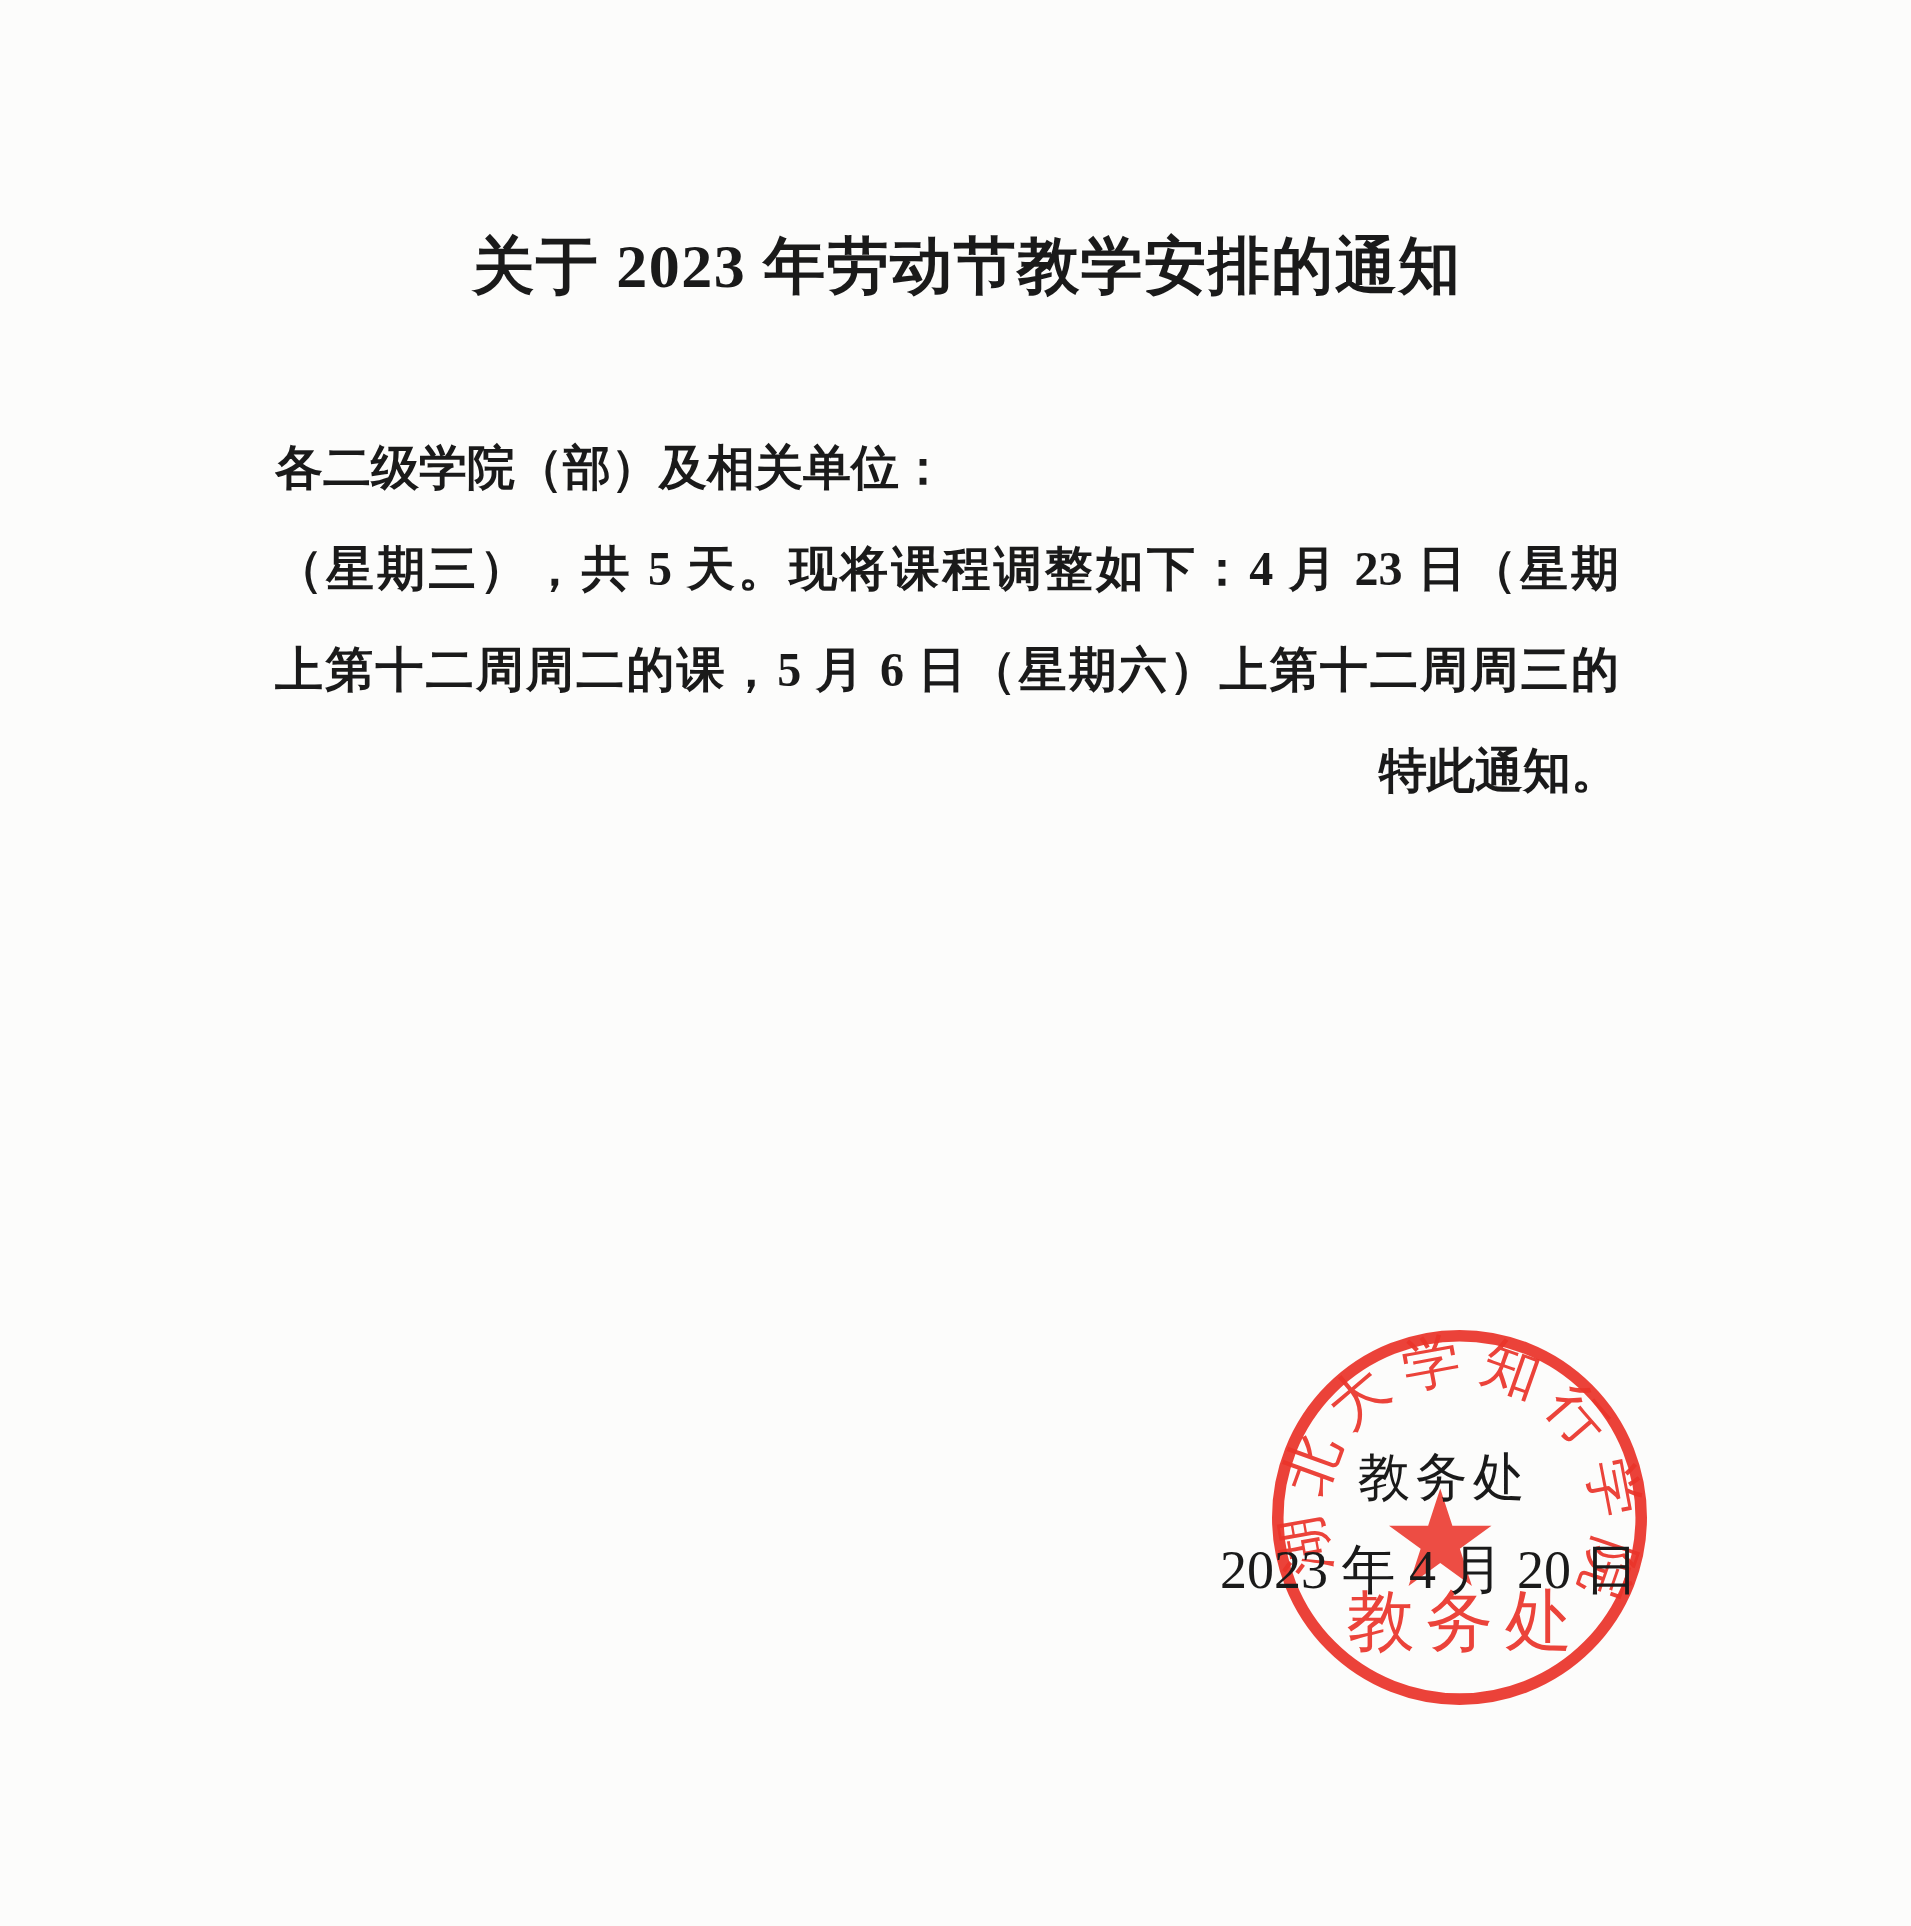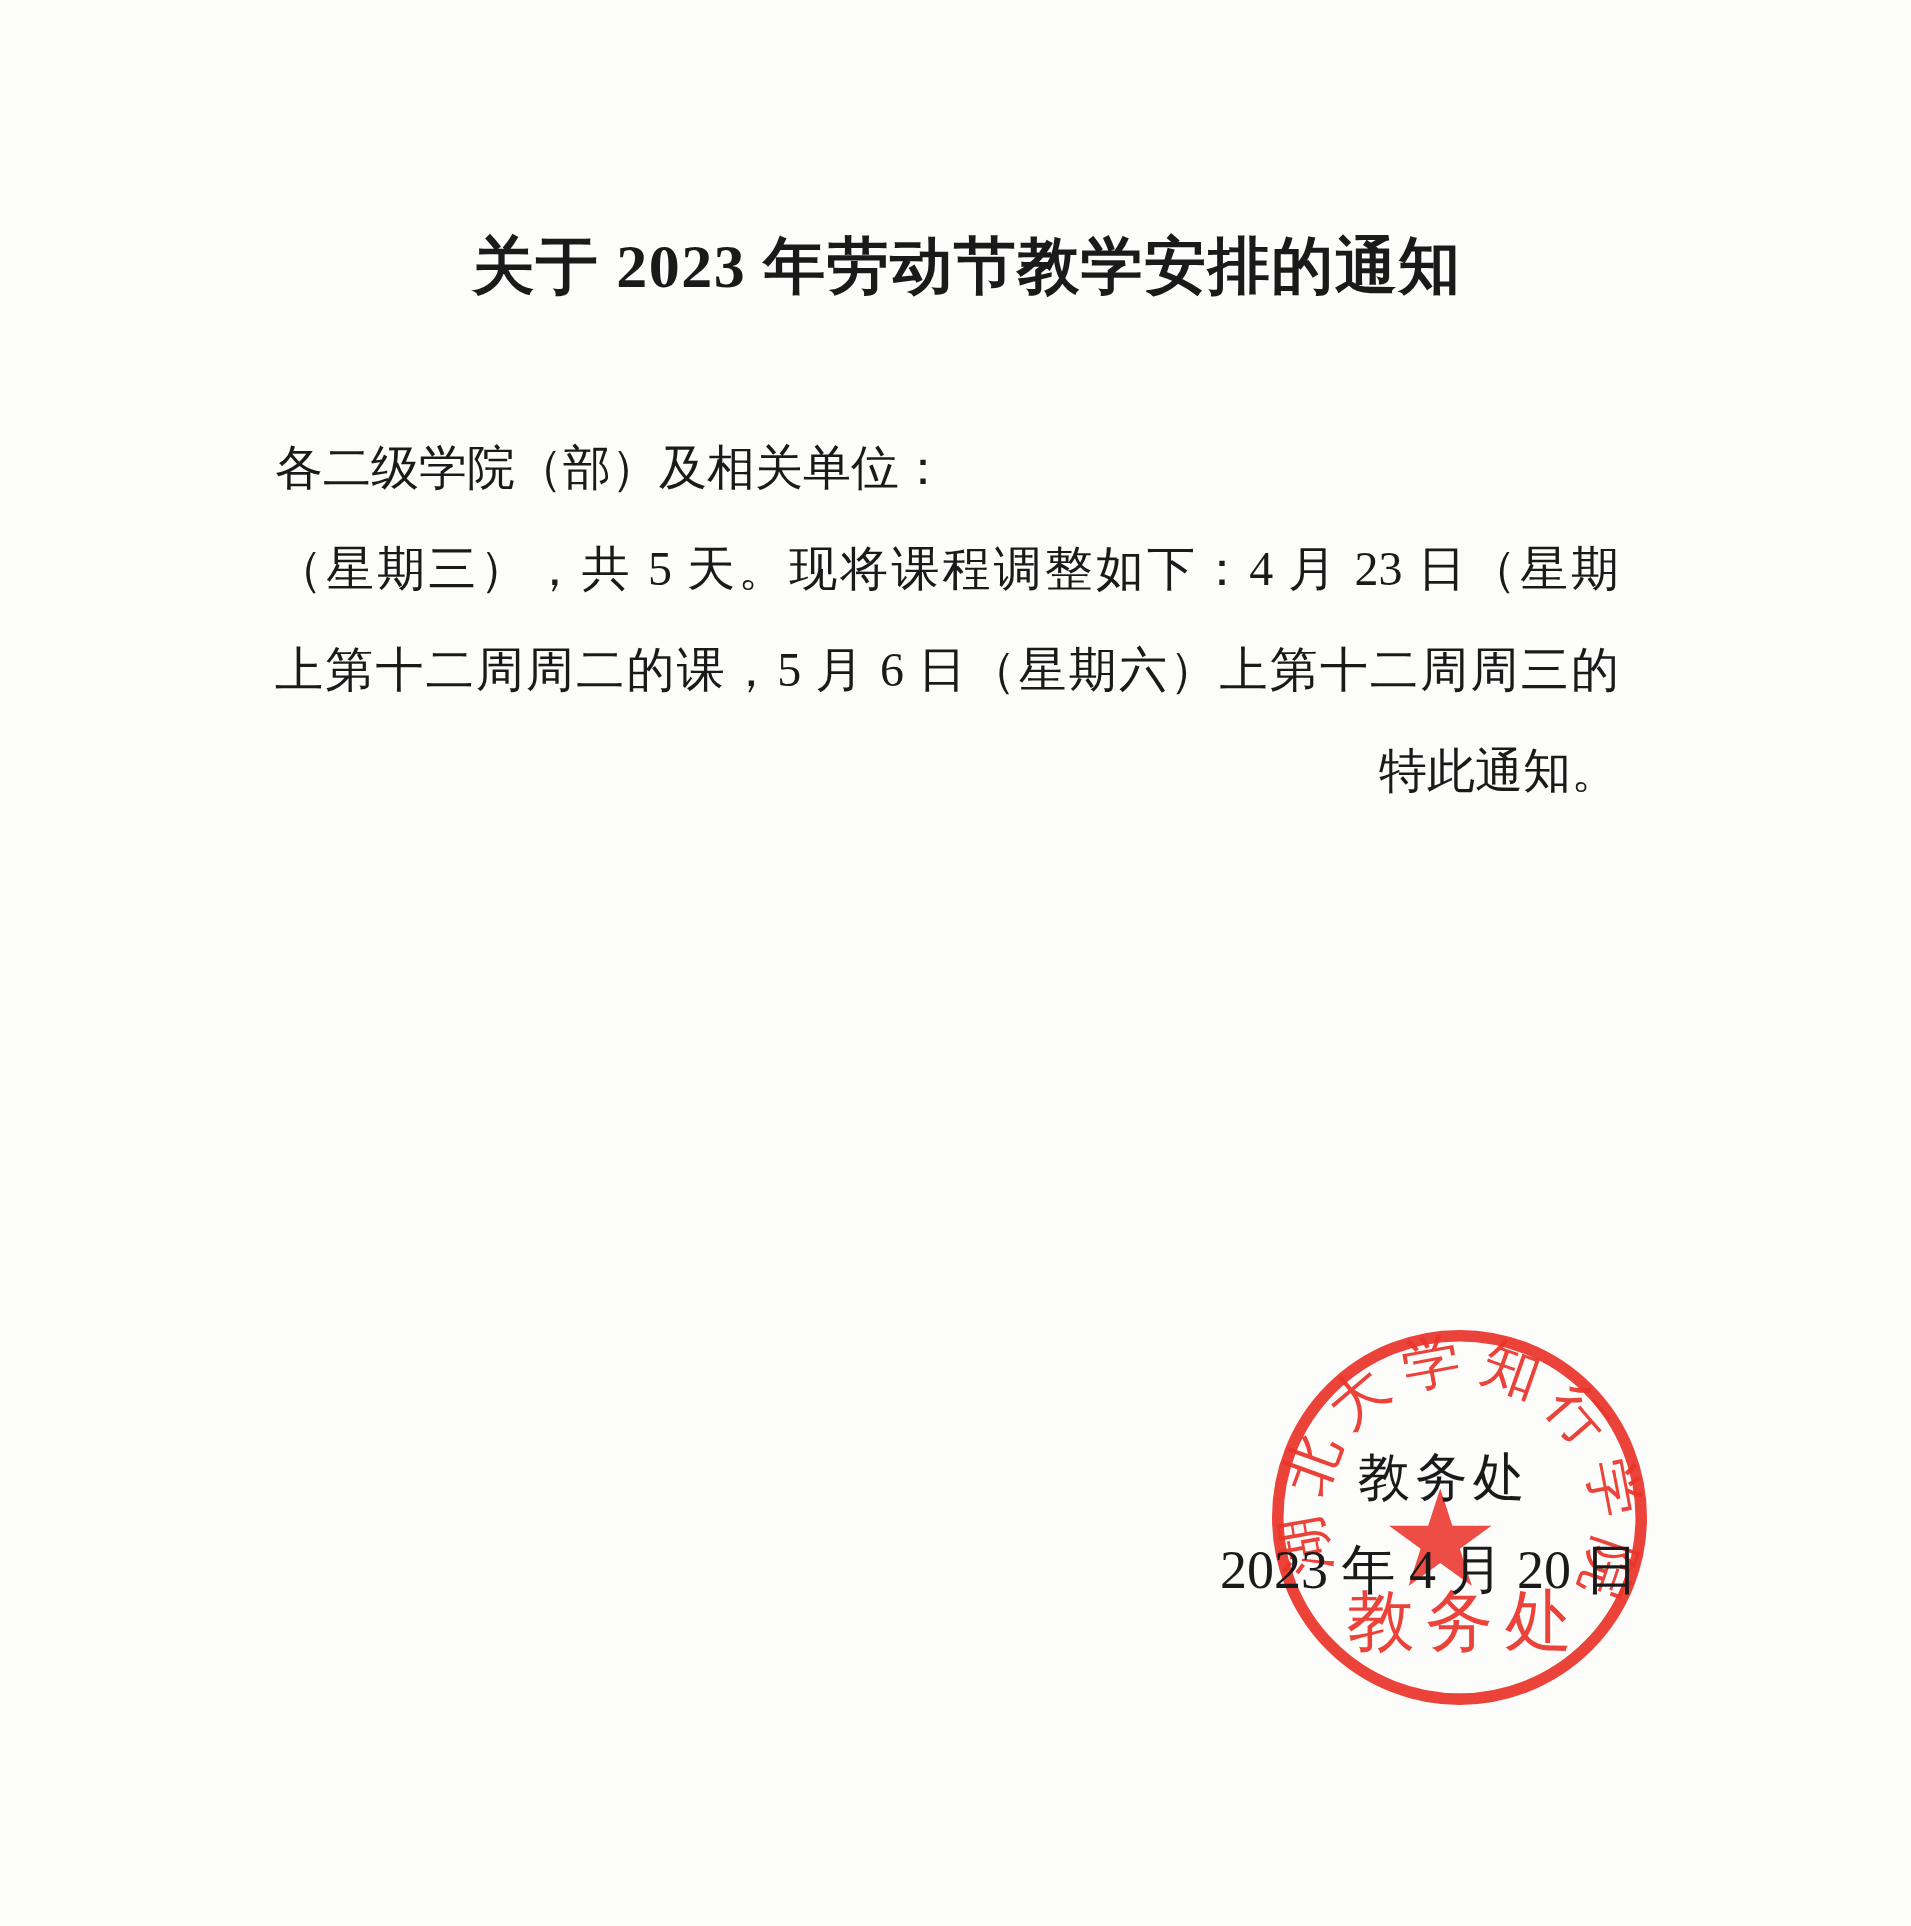--- a/index.html
+++ b/index.html
@@ -26,20 +26,21 @@
     transform: translateX(11.6px);
   }
 
   .body-block {
     position: absolute;
     left: 275px;
     top: 417px;
     width: 1344px;
     font-size: 48px;
     line-height: 101px;
+    font-weight: bold;
   }
   .line {
     height: 101px;
     overflow: hidden;
   }
   .salutation { text-align: left; }
   .para-line {
     text-align: justify;
     text-align-last: justify;
   }

